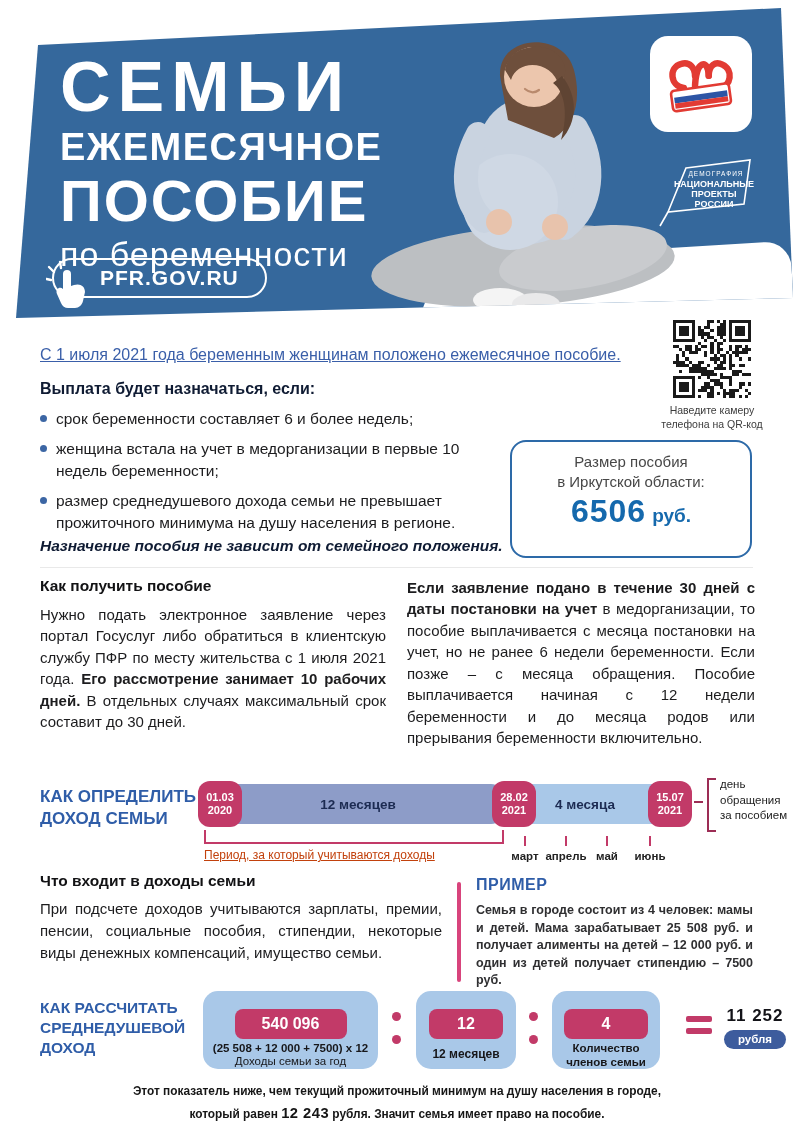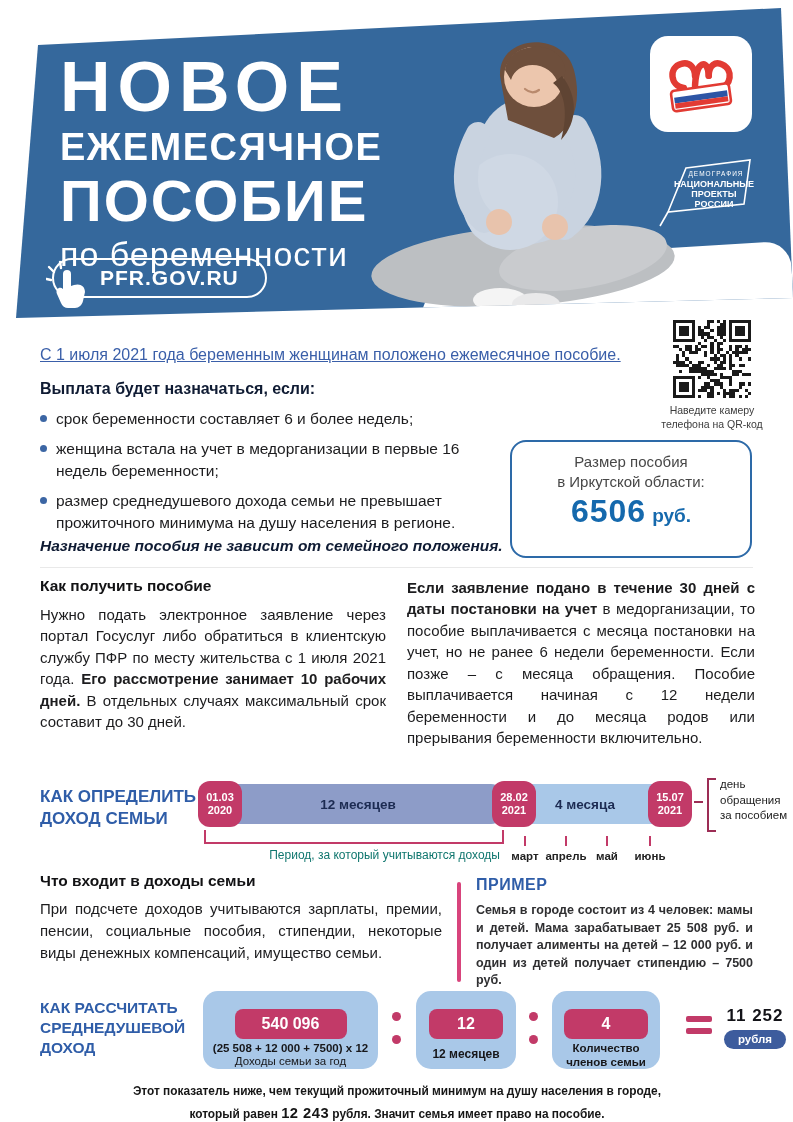--- a/index.html
+++ b/index.html
@@ -57,21 +57,21 @@
   .tl-label{left:40px;top:786px;font-size:17px;font-weight:700;color:#2F5DA8;line-height:1.3;}
   .tl-bar{position:absolute;top:784px;height:40px;border-radius:13px;display:flex;align-items:center;
           justify-content:center;font-size:13.5px;font-weight:700;color:#1c2b52;}
   .bar1{left:212px;width:292px;background:#8D9CC8;}
   .bar2{left:506px;width:158px;background:#A9C8E8;}
   .tl-badge{position:absolute;top:781px;width:44px;height:46px;border-radius:12px;background:#C23A68;
             color:#fff;font-size:11px;font-weight:700;line-height:1.2;display:flex;flex-direction:column;
             align-items:center;justify-content:center;z-index:2;}
   .bk1{left:204px;top:830px;width:296px;height:12px;border-left:2px solid #C23A68;
        border-right:2px solid #C23A68;border-bottom:2px solid #C23A68;}
-  .bk1-cap{left:204px;top:848px;width:296px;text-align:right;font-size:12px;color:#0f766e;}
+  .bk1-cap{left:204px;top:848px;width:296px;text-align:left;font-size:12px;color:#c2410c;text-decoration:underline;}
   .tick{position:absolute;top:836px;width:2px;height:10px;background:#C23A68;}
   .m-lab{position:absolute;top:850px;transform:translateX(-50%);font-size:11.5px;font-weight:700;color:#222;}
   .dash3{left:694px;top:801px;width:9px;height:2px;background:#9c2d55;}
   .bk3{left:707px;top:778px;width:7px;height:50px;border-left:2px solid #9c2d55;
        border-top:2px solid #9c2d55;border-bottom:2px solid #9c2d55;}
   .bk3-cap{left:720px;top:777px;font-size:11.5px;color:#222;line-height:1.35;}
 
   
   .inc-h{left:40px;top:872px;font-size:15.5px;font-weight:700;color:#121214;}
   .inc-p{left:40px;top:898px;width:402px;font-size:15px;line-height:1.45;text-align:justify;color:#1c1c1e;}
@@ -129,21 +129,21 @@
       <path d="M130 118 C113 150 113 184 136 205" stroke="#c9d3e0" stroke-width="24" fill="none" stroke-linecap="round"></path>
       <circle cx="151" cy="206" r="13" fill="#e8c3ac"></circle>
       <circle cx="207" cy="211" r="13" fill="#e8c3ac"></circle>
       <path d="M152 60 C150 18 216 14 226 54 C234 85 226 110 206 122 L160 104 Z" fill="#6e4f3c"></path>
       <circle cx="186" cy="61" r="30" fill="#ecc6ad"></circle>
       <path d="M157 54 C160 25 212 22 217 52 C218 60 214 66 211 70 C205 44 169 42 163 64 Z" fill="#6e4f3c"></path>
       <path d="M214 60 C230 80 230 106 213 124 C221 96 216 75 205 67 Z" fill="#5f4433"></path>
       <path d="M177 73 q7 6 14 1" stroke="#b98a6d" stroke-width="2.2" fill="none" stroke-linecap="round"></path>
     </svg>
 
-    <div class="abs t1">НОВОЕ</div>
+    <div class="abs t1">СЕМЬИ</div>
     <div class="abs t2">ЕЖЕМЕСЯЧНОЕ</div>
     <div class="abs t4">по беременности</div>
     <div class="abs t3">ПОСОБИЕ</div>
 
     <div class="abs pill">PFR.GOV.RU</div>
     <svg class="abs hand" viewBox="0 0 42 54">
       <g stroke="#fff" stroke-width="2.4" stroke-linecap="round" fill="none">
         <path d="M8 12 L3 7"></path>
           <path d="M15 8 L14 2"></path>
           <path d="M5 20 L0.5 19"></path>
@@ -187,21 +187,21 @@
   <div class="abs intro">С 1 июля 2021 года беременным женщинам положено ежемесячное пособие.</div>
   <div class="abs cond-h">Выплата будет назначаться, если:</div>
 
   <div class="abs bullets">
     <div class="b-row">
       <span class="dot"></span>
       <span class="b-tx">срок беременности составляет 6 и более недель;</span>
     </div>
     <div class="b-row">
       <span class="dot"></span>
-      <span class="b-tx">женщина встала на учет в медорганизации в первые 16 недель беременности;</span>
+      <span class="b-tx">женщина встала на учет в медорганизации в первые 10 недель беременности;</span>
     </div>
     <div class="b-row">
       <span class="dot"></span>
       <span class="b-tx">размер среднедушевого дохода семьи не превышает прожиточного минимума на душу населения в регионе.</span>
     </div>
   </div>
   <div class="abs note">Назначение пособия не зависит от семейного положения.</div>
 
   <div class="abs bbox">
     <div class="bbox-l">

